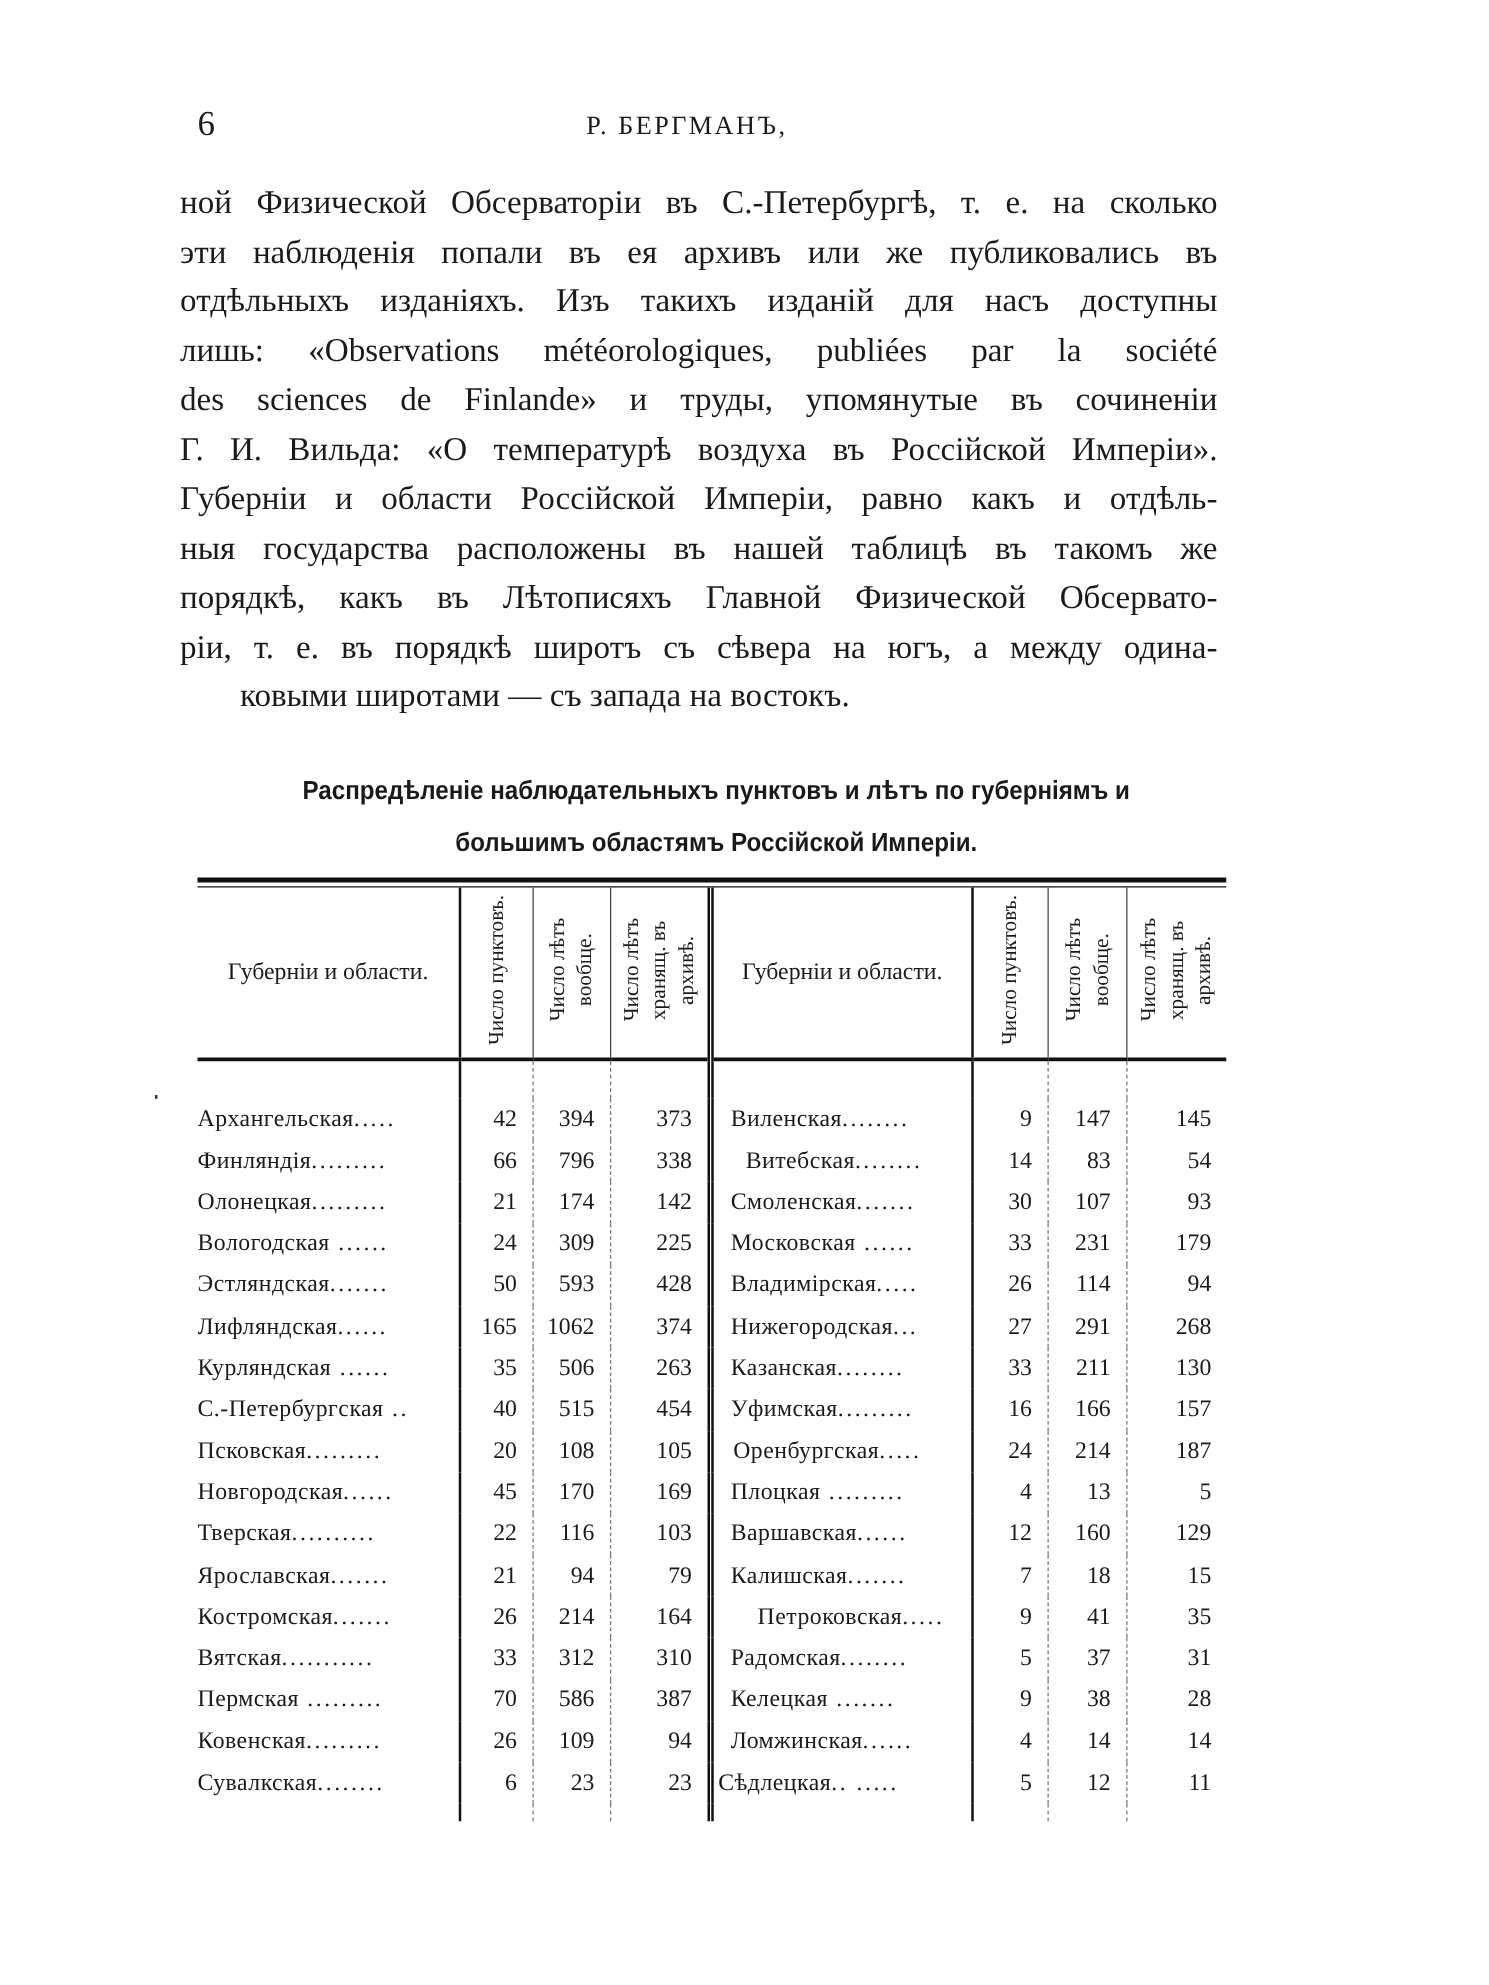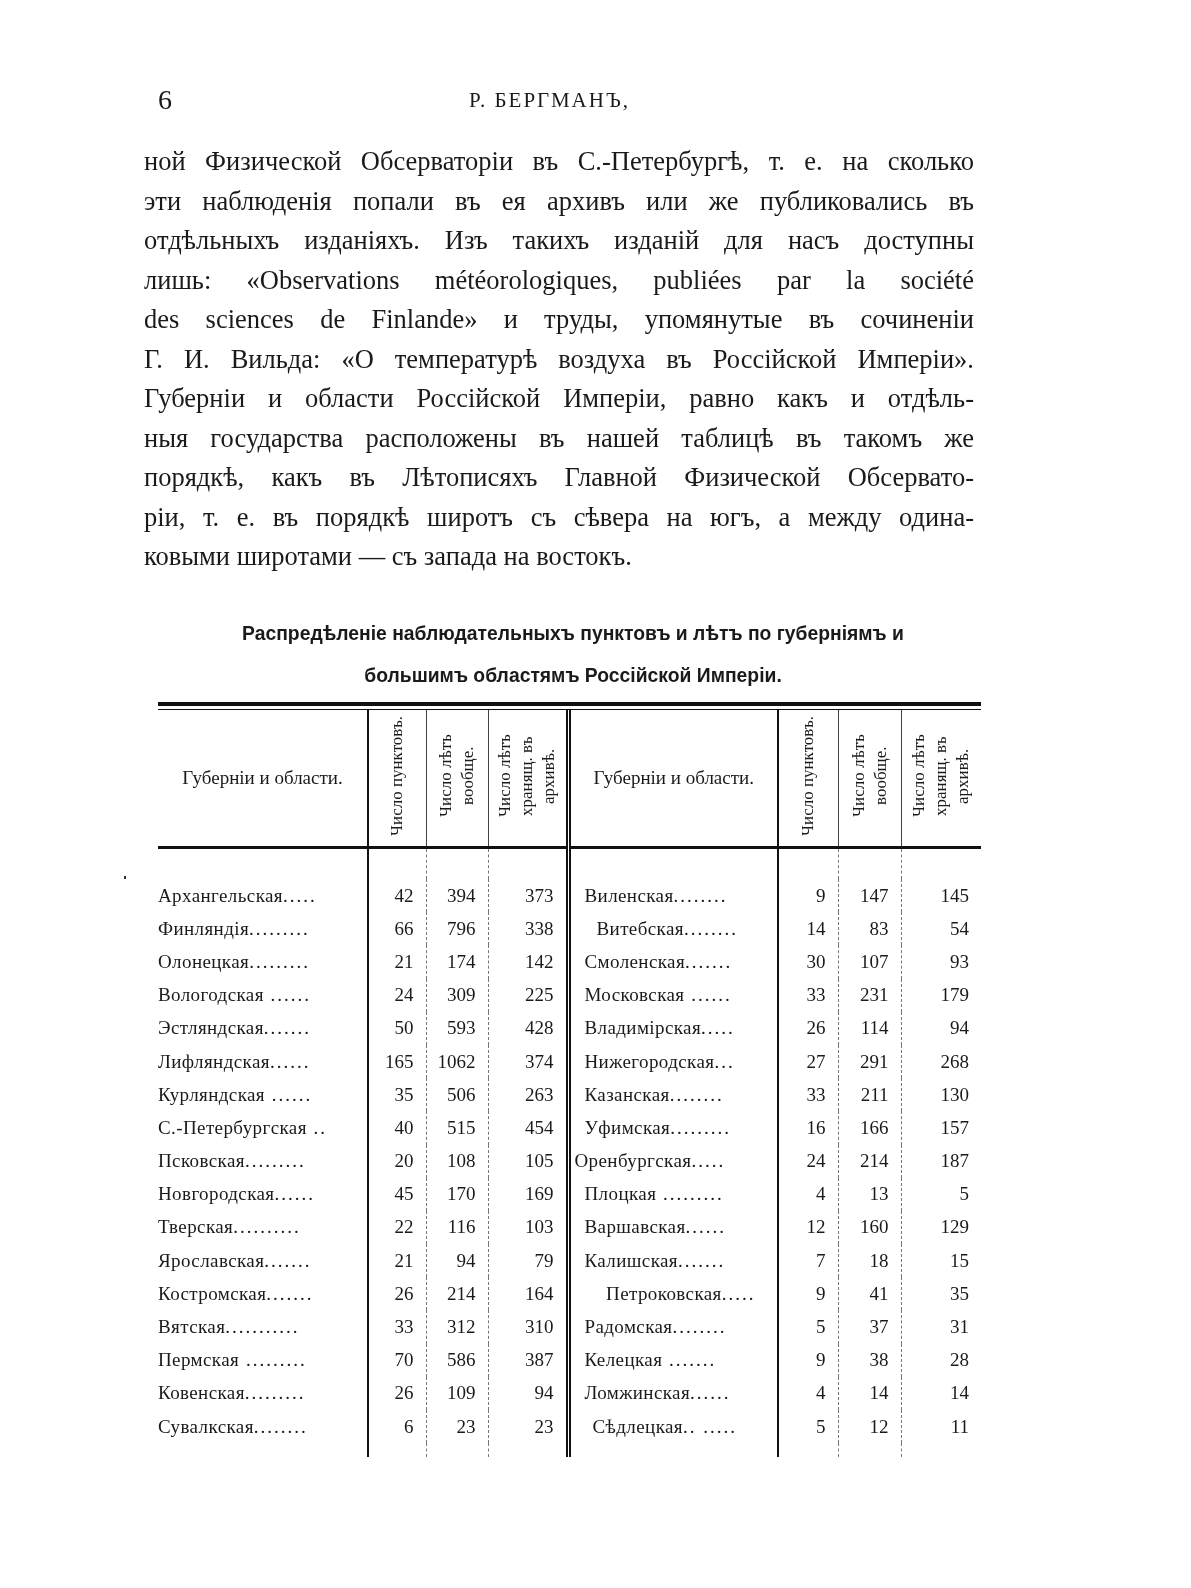--- a/index.html
+++ b/index.html
@@ -7,21 +7,21 @@
     width: 1191px; height: 1588px; position: relative; overflow: hidden;
     font-family: "Liberation Serif", "DejaVu Serif", serif; color: #1a1a1a;
   }
   .page-number { position: absolute; left: 158px; top: 84px; font-size: 28px; }
   .running-head { position: absolute; left: 0; width: 1079px; top: 88px; text-align: center;
     font-size: 21px; letter-spacing: 2px; padding-left: 0; }
   .running-head span { margin-left: 20px; }
   .body-text { position: absolute; left: 144px; top: 142px; width: 830px; font-size: 26.5px;
     line-height: 39.5px; text-align: justify; }
   .body-text .line { display: block; text-align-last: justify; white-space: nowrap; }
-  .body-text .line.last { text-align-last: left; }
+  .body-text .line.last { text-align-last: left; margin-left: 48px; }
   .caption { position: absolute; left: 158px; width: 830px; top: 612px; text-align: center;
     font-family: "Liberation Sans", "DejaVu Sans", sans-serif; font-weight: bold; font-size: 21px;
     line-height: 42px; transform: scaleX(0.92); transform-origin: center; }
   .table-wrap { position: absolute; left: 158px; top: 702px; width: 823px; }
   .rule-top { height: 4px; background: #111; }
   .rule-top2 { height: 1px; background: #111; margin-top: 3px; }
   table { border-collapse: collapse; width: 823px; table-layout: fixed; }
   th { font-weight: normal; height: 136px; vertical-align: middle; padding: 0; border-bottom: 3px solid #111; }
   th.name-h { font-size: 19px; line-height: 32px; text-align: center; }
   th.num-h { border-left: 1px solid #444; }
@@ -181,21 +181,21 @@
           <td class="name sep" style="padding-left: 14px;"><span class="nm">Уфимская</span><span class="dots">.........</span></td>
           <td class="num strong">16</td>
           <td class="num">166</td>
           <td class="num">157</td>
         </tr>
         <tr>
           <td class="name"><span class="nm">Псковская</span><span class="dots">.........</span></td>
           <td class="num strong">20</td>
           <td class="num">108</td>
           <td class="num">105</td>
-          <td class="name sep" style="padding-left: 4px;"><span class="nm">Оренбургская</span><span class="dots">.....</span></td>
+          <td class="name sep" style="padding-left: 16px;"><span class="nm">Оренбургская</span><span class="dots">.....</span></td>
           <td class="num strong">24</td>
           <td class="num">214</td>
           <td class="num">187</td>
         </tr>
         <tr>
           <td class="name"><span class="nm">Новгородская</span><span class="dots">......</span></td>
           <td class="num strong">45</td>
           <td class="num">170</td>
           <td class="num">169</td>
           <td class="name sep" style="padding-left: 14px;"><span class="nm">Плоцкая</span><span class="dots"> .........</span></td>
@@ -261,21 +261,21 @@
           <td class="name sep" style="padding-left: 14px;"><span class="nm">Ломжинская</span><span class="dots">......</span></td>
           <td class="num strong">4</td>
           <td class="num">14</td>
           <td class="num">14</td>
         </tr>
         <tr>
           <td class="name"><span class="nm">Сувалкская</span><span class="dots">........</span></td>
           <td class="num strong">6</td>
           <td class="num">23</td>
           <td class="num">23</td>
-          <td class="name sep" style="padding-left: 22px;"><span class="nm">Сѣдлецкая</span><span class="dots">..  .....</span></td>
+          <td class="name sep" style="padding-left: 4px;"><span class="nm">Сѣдлецкая</span><span class="dots">..  .....</span></td>
           <td class="num strong">5</td>
           <td class="num">12</td>
           <td class="num">11</td>
         </tr>
         <tr class="tail">
           <td></td>
           <td class="num strong"></td>
           <td class="num"></td>
           <td class="num"></td>
           <td class="sep"></td>

